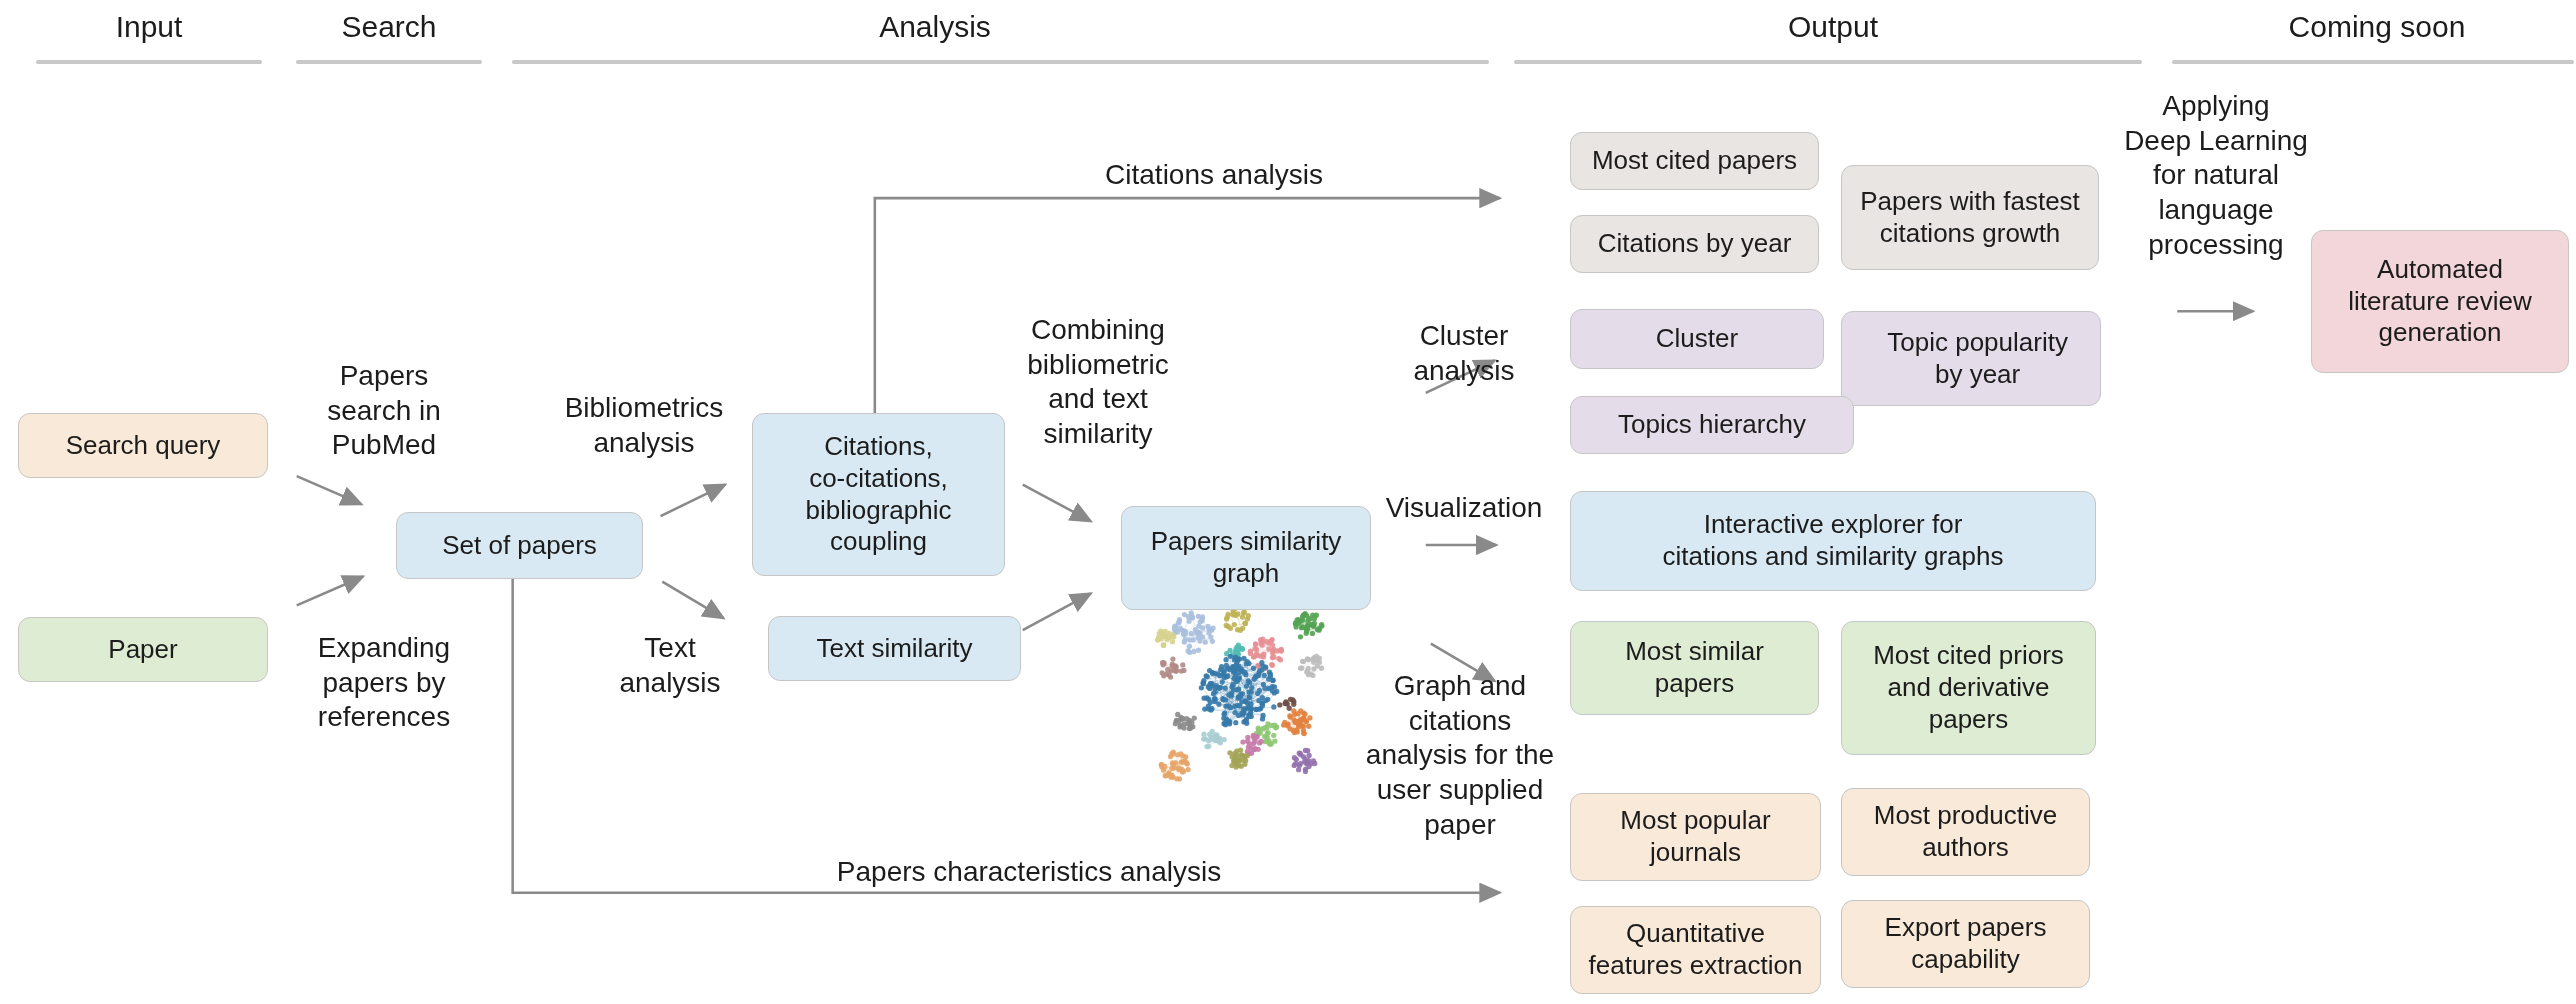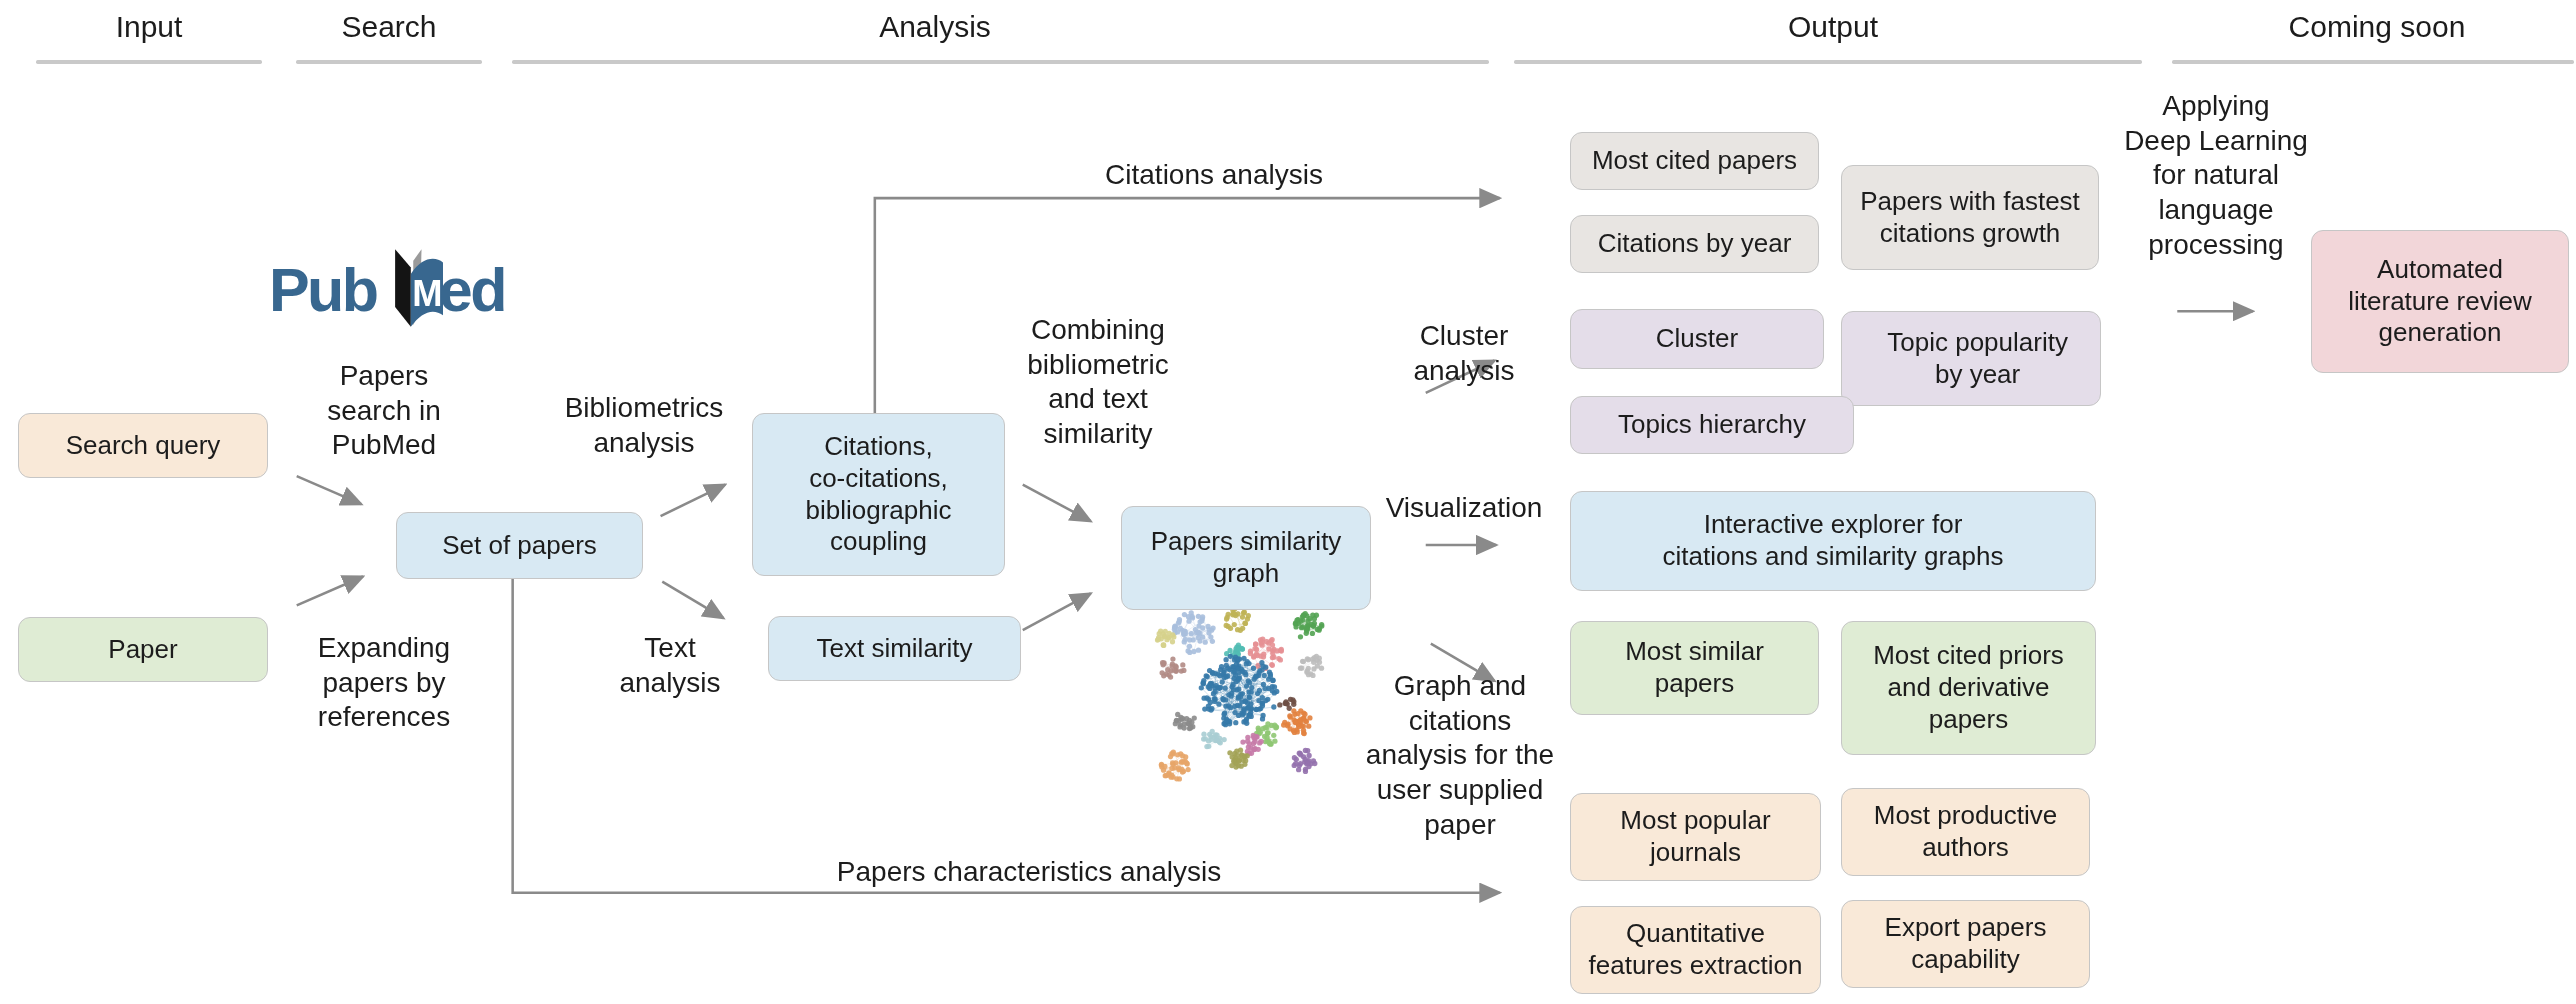--- a/index.html
+++ b/index.html
@@ -1306,25 +1306,15 @@
 user supplied
 paper</div>
       <div class="lbl" style="left: 1029px; top: 855px;">Papers characteristics analysis</div>
       <div class="lbl" style="left: 2216px; top: 89px;">Applying
 Deep Learning
 for natural
 language
 processing</div>
     </div>
 
-  <div class="logo">
-    <span class="t" style="color: rgb(56, 103, 143);">Pub</span>
-    <svg width="71" height="99" viewBox="0 0 86 112">
-      <polygon points="28,6 47,28 47,100 28,76" fill="#141414"></polygon>
-      <polygon points="50,20 60,6 58,78 50,98" fill="#9a9a9a"></polygon>
-      <path d="M47,36 C60,16 76,14 86,22 L86,86 C74,77 60,82 47,100 Z" fill="#38678f"></path>
-      <text x="67" y="75" font-size="44" font-weight="700" fill="#ffffff" text-anchor="middle" font-family="Liberation Sans, sans-serif">M</text>
-    </svg>
-    <span class="t" style="color: rgb(56, 103, 143);">ed</span>
-  </div>
 
 </div>
 
 
 </body></html>

